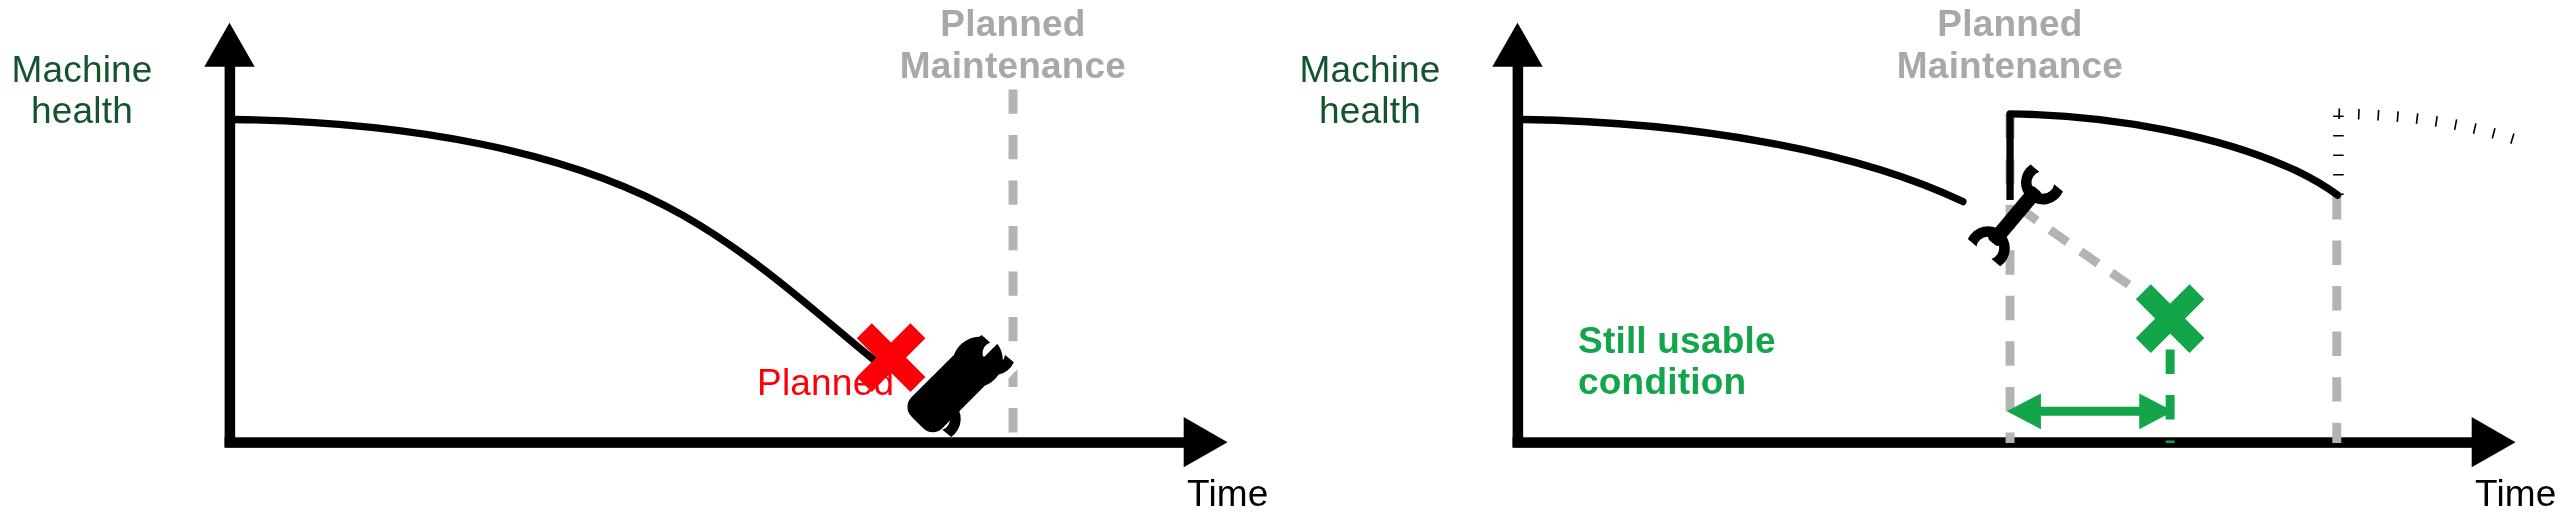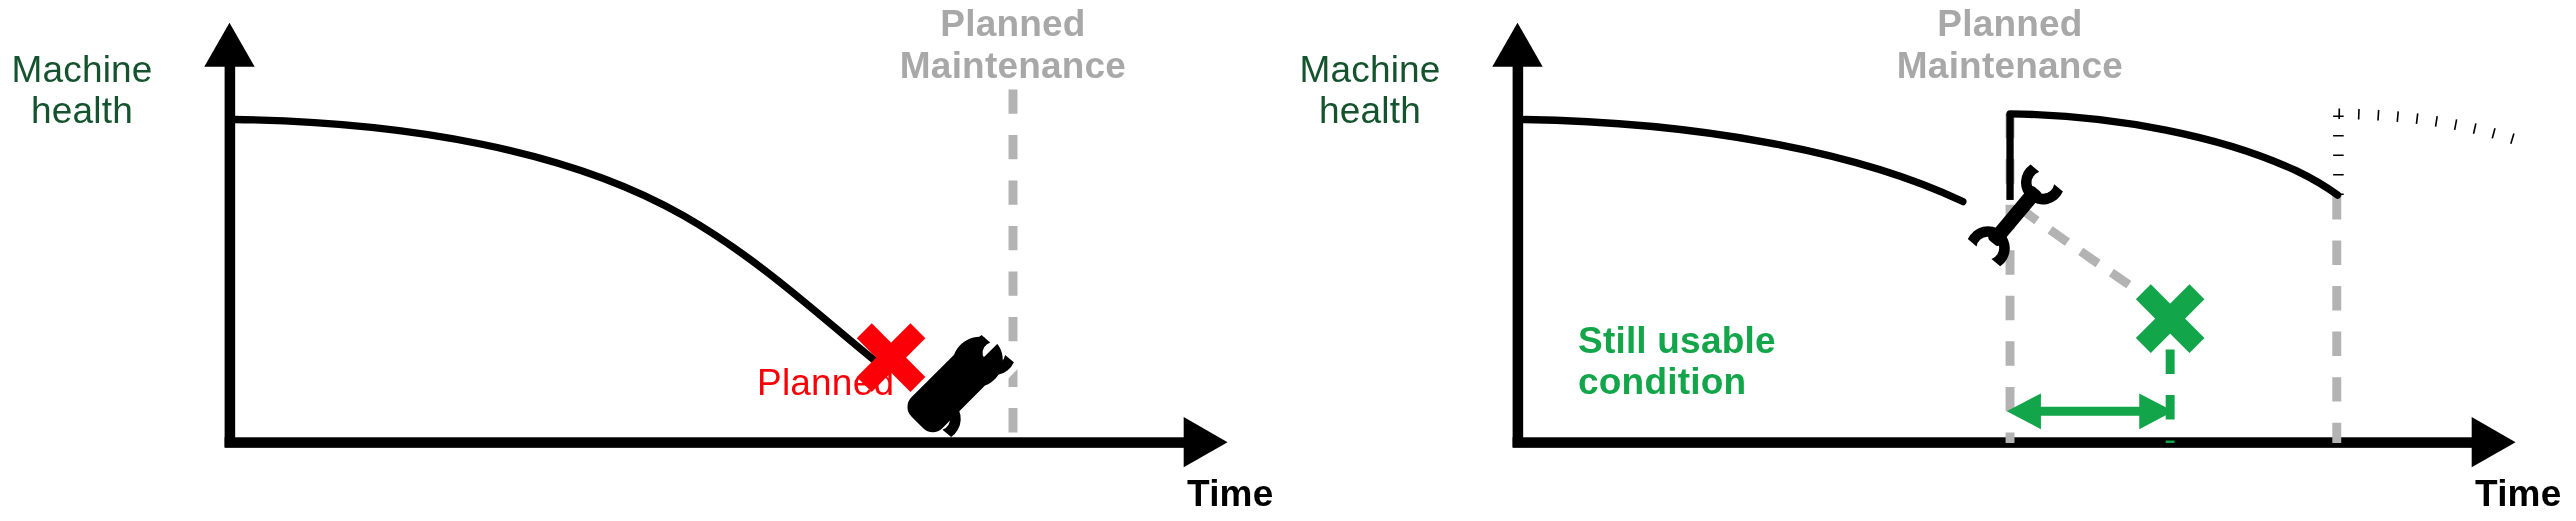--- a/index.html
+++ b/index.html
@@ -104,21 +104,21 @@
   }
   .lbl-usable {
     color: #13a54a;
     font-size: 37px;
     font-weight: 700;
     text-align: left;
   }
   .lbl-time {
     color: #000000;
     font-size: 37px;
-    font-weight: 700;
+    font-weight: 400;
   }
 </style>
 </head>
 <body>
 
 <div class="figure-wrap">
 
   <div class="panel" id="panel-reactive">
 
     <svg width="1288" height="521" viewBox="0 0 1584 641">

